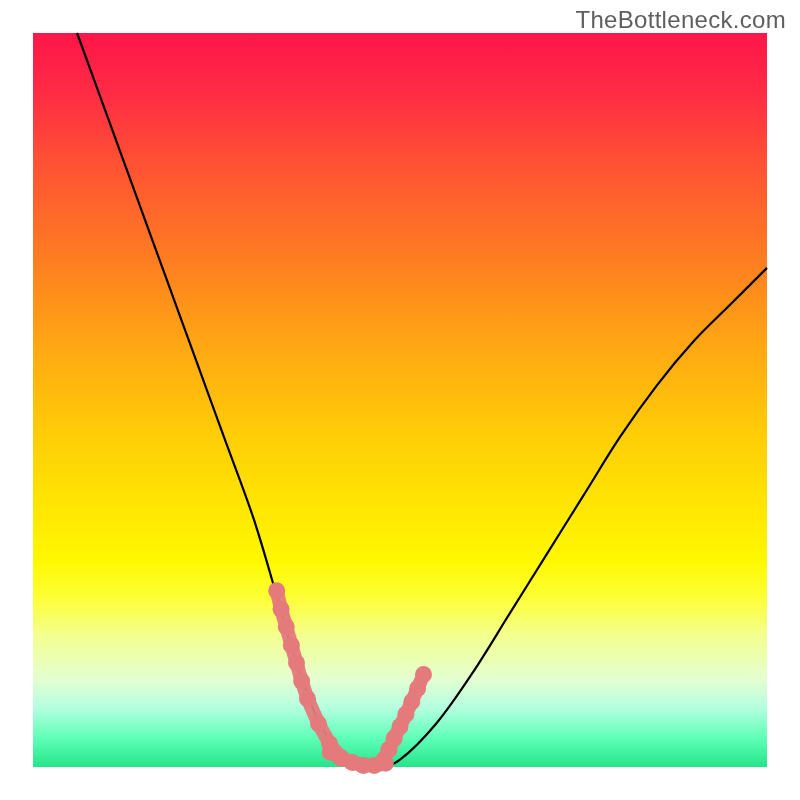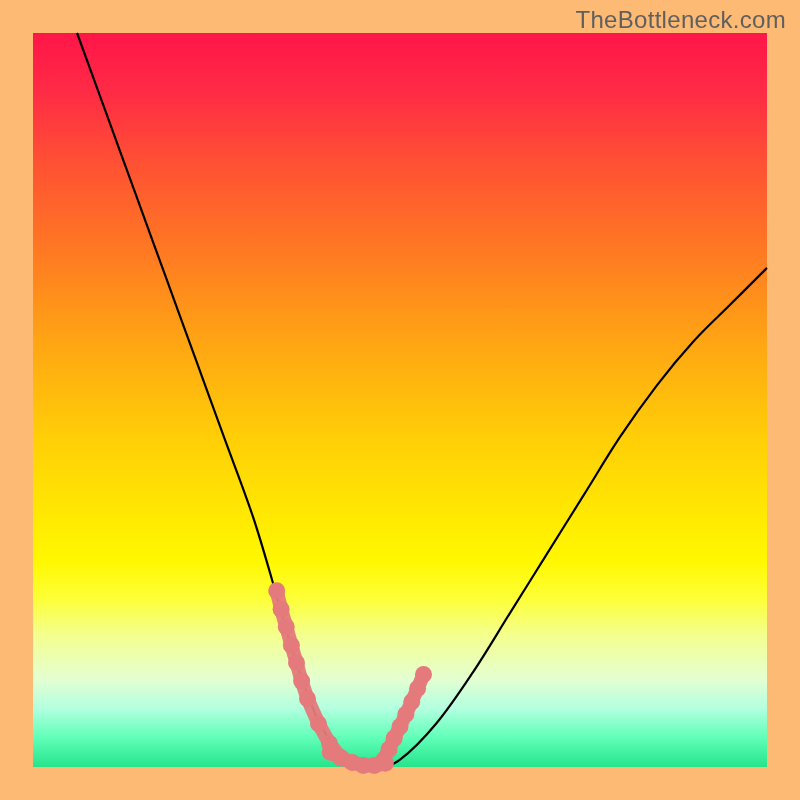--- a/index.html
+++ b/index.html
@@ -10,21 +10,21 @@
     background: #000;
     overflow: hidden;
     font-family: Arial, Helvetica, sans-serif;
   }
   .frame {
     position: absolute;
     left: 0;
     top: 0;
     width: 800px;
     height: 800px;
-    background: #fdba74;
+    background: #ffffff;
   }
   .plot {
     position: absolute;
     left: 33px;
     top: 33px;
     width: 734px;
     height: 734px;
     background: linear-gradient(to bottom,
       #ff1649 0%,
       #ff2b45 8%,

